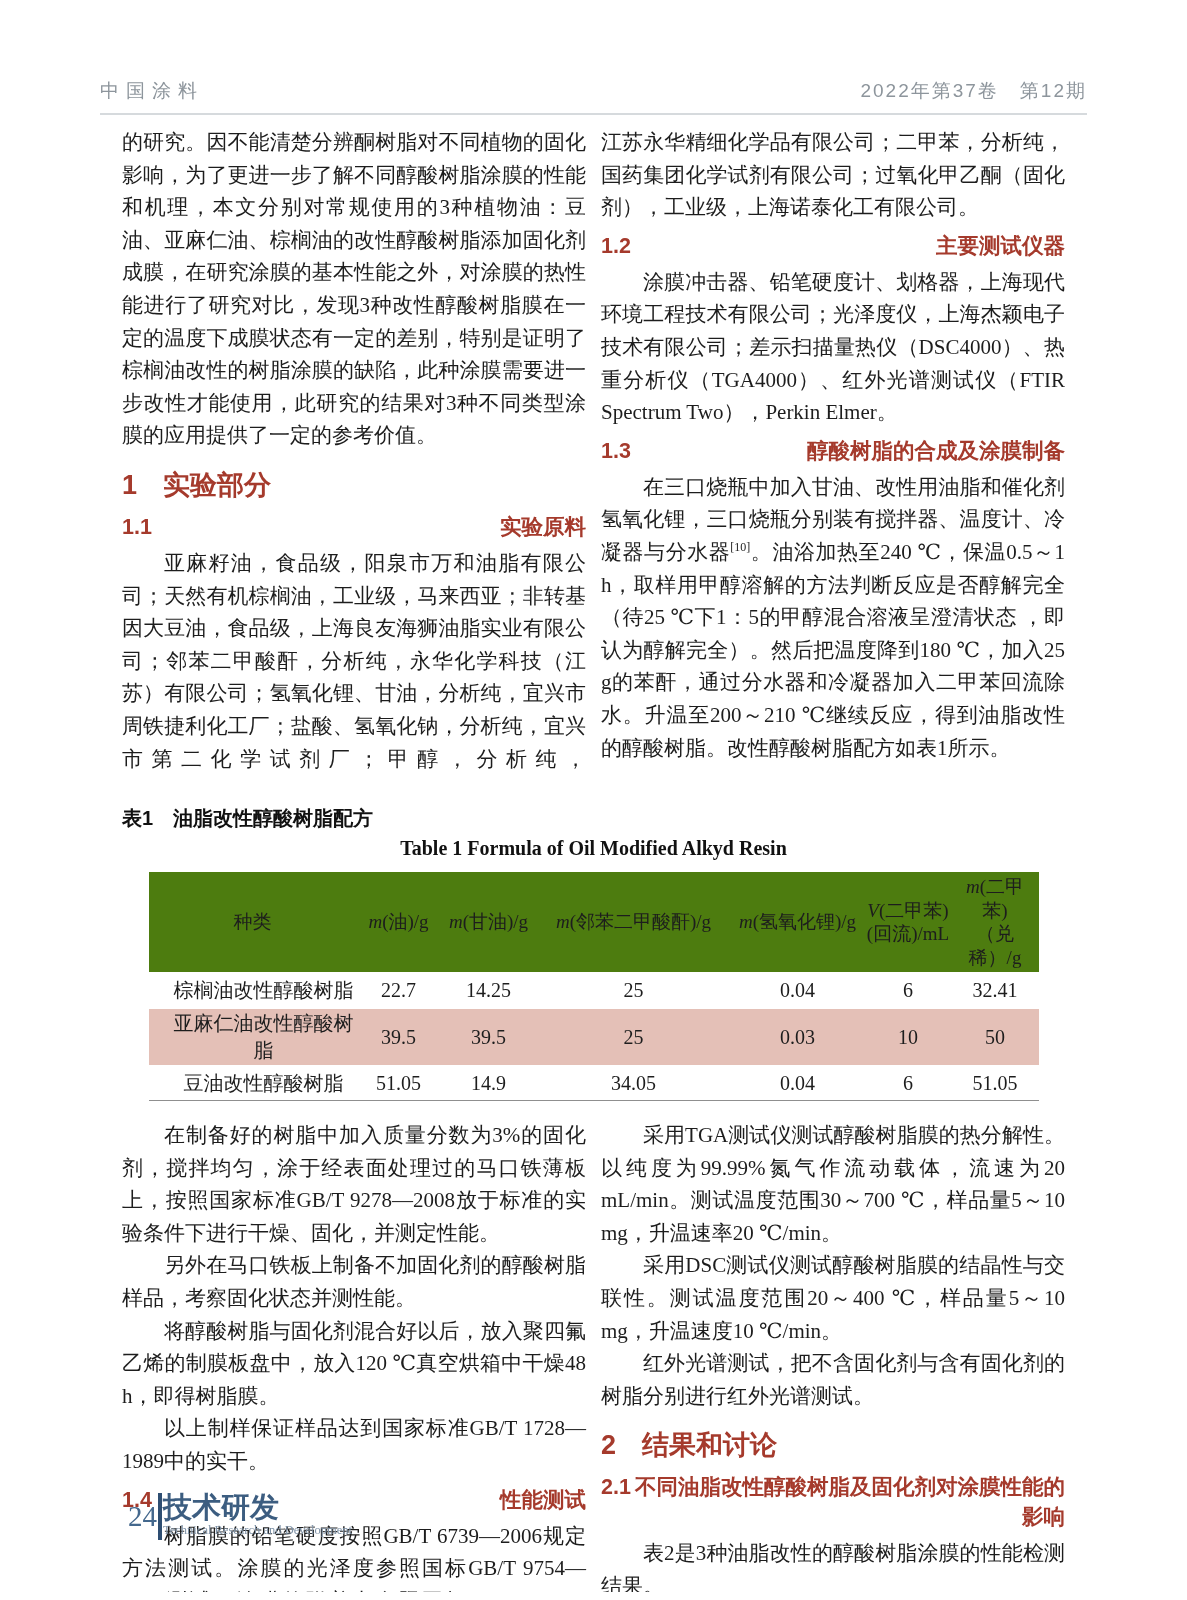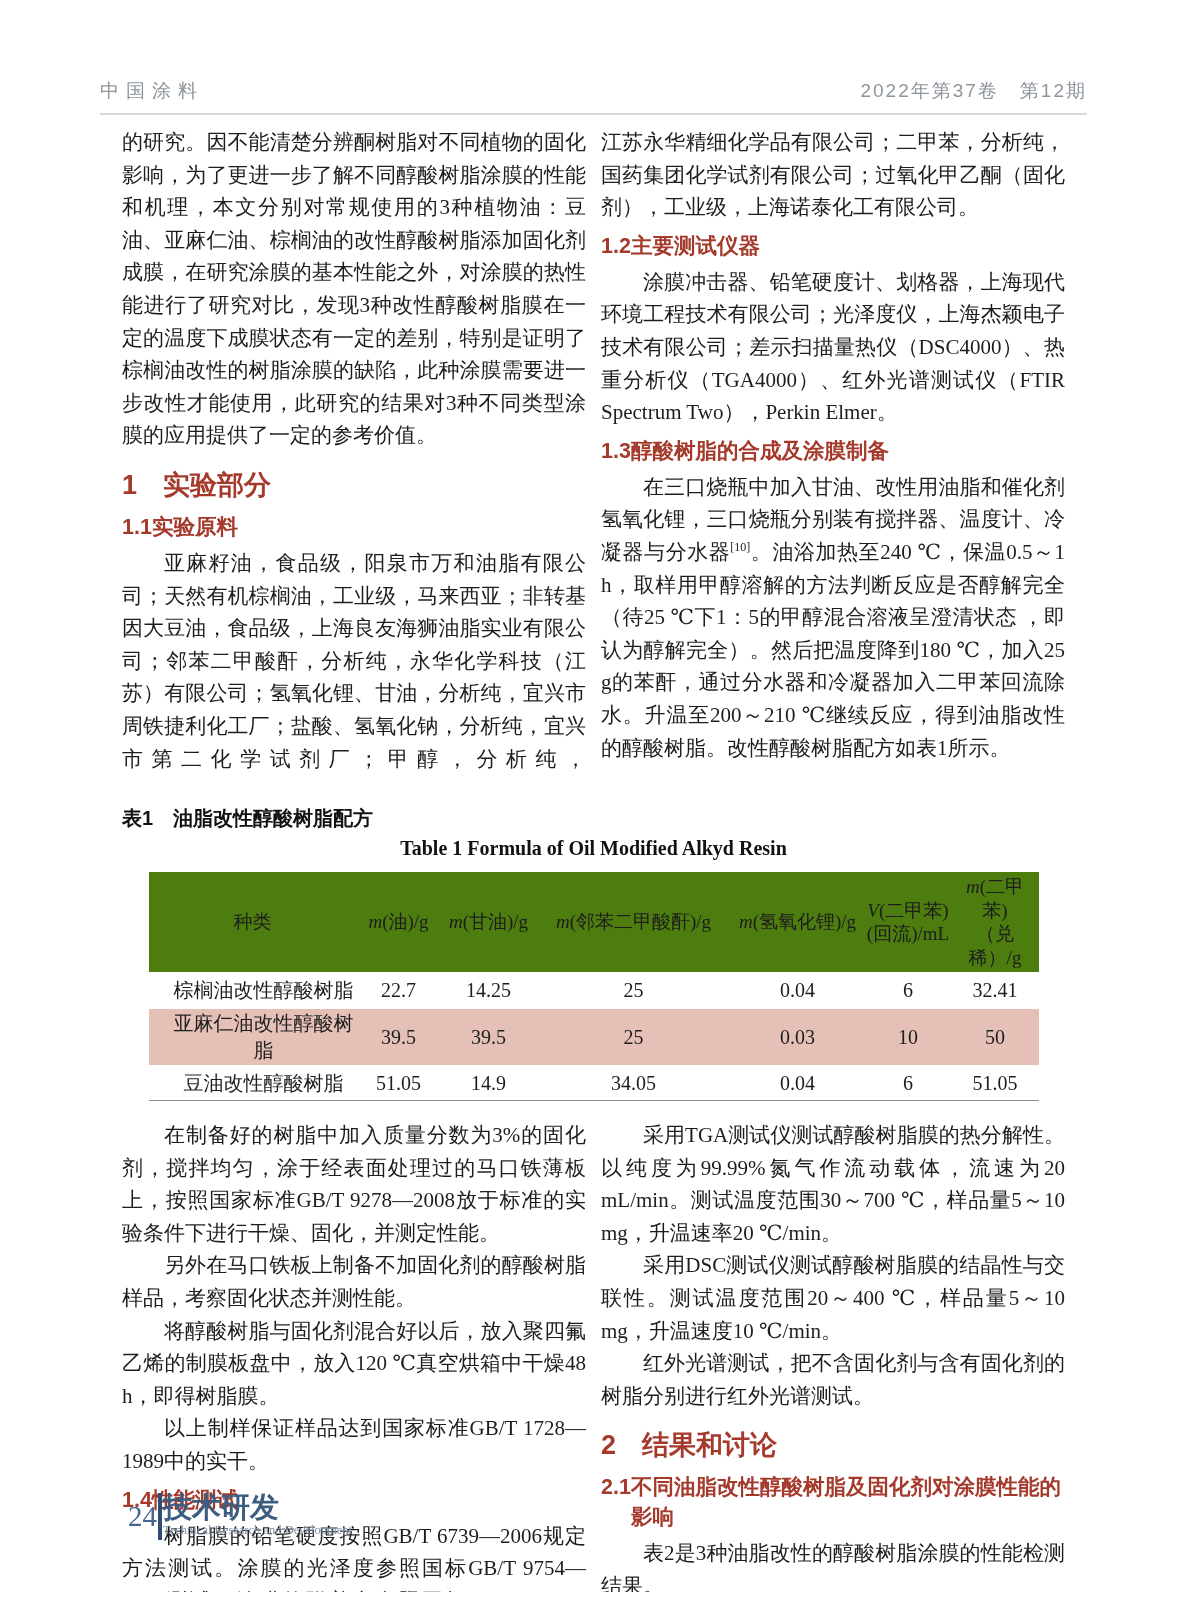--- a/index.html
+++ b/index.html
@@ -28,21 +28,21 @@
   p.fill-last{text-align-last:justify;}
   sup.ref{font-size:12px;vertical-align:super;line-height:0;}
   h2.sec{
     display:flex;gap:26px;align-items:baseline;
     margin:15px 0 9px;color:#a53a2c;font-size:27px;font-weight:bold;
     font-family:"Liberation Sans","DejaVu Sans",sans-serif;
   }
   h3.subsec{
     display:flex;gap:0;align-items:baseline;
     margin:7px 0 5px;color:#a53a2c;font-size:21.5px;font-weight:bold;
-    font-family:"Liberation Sans","DejaVu Sans",sans-serif;line-height:30px;
+    font-family:"Liberation Sans","DejaVu Sans",sans-serif;line-height:30px;text-align:right;
   }
   h3.subsec .t{flex:1;}
   
   .tbl-block{margin-top:30px;}
   .tbl-title-cn{
     text-align:left;font-weight:bold;font-size:20px;color:#111;
     font-family:"Liberation Sans","DejaVu Sans",sans-serif;
   }
   .tbl-title-en{
     text-align:center;font-weight:bold;font-size:20px;color:#111;margin-top:5px;

